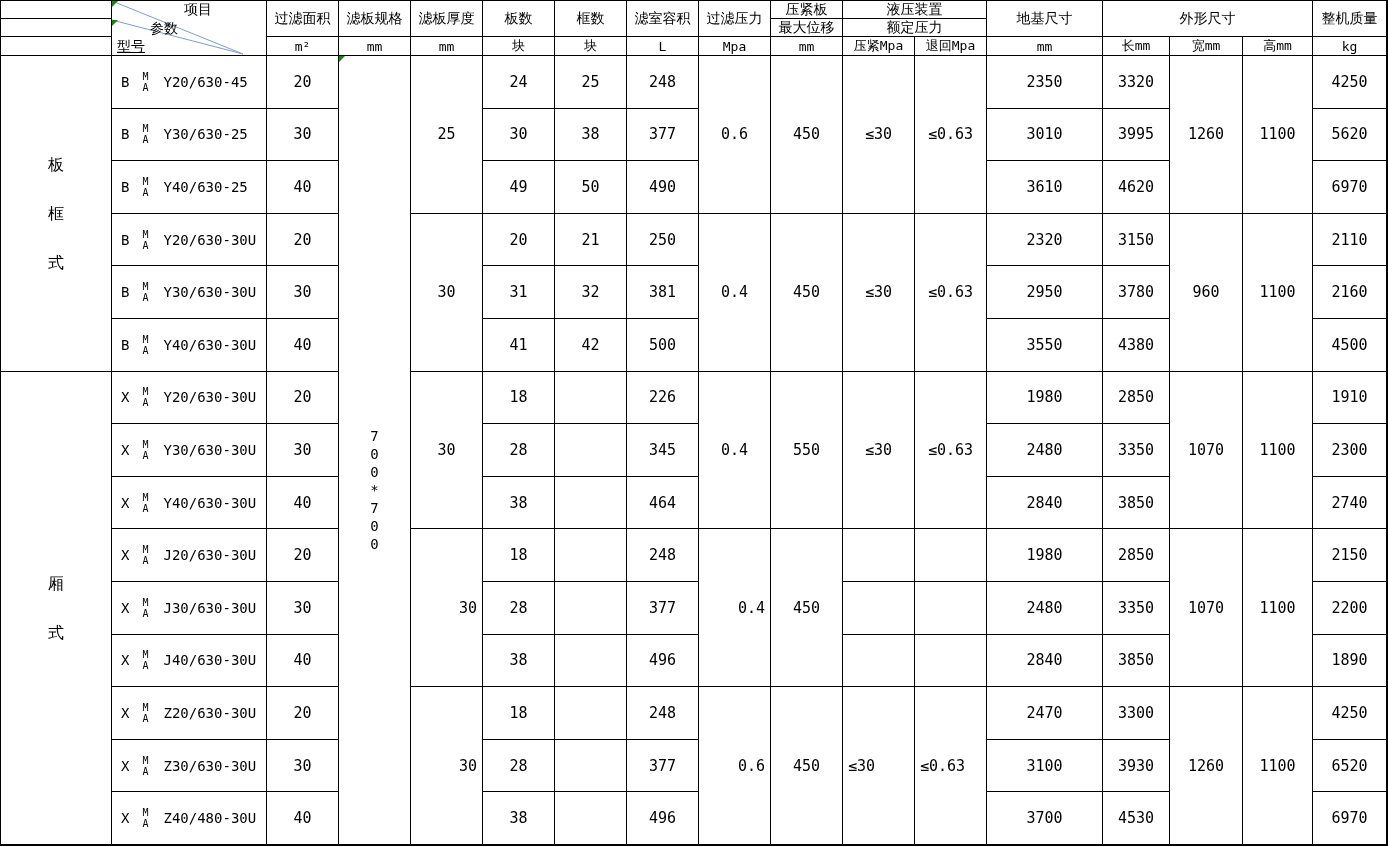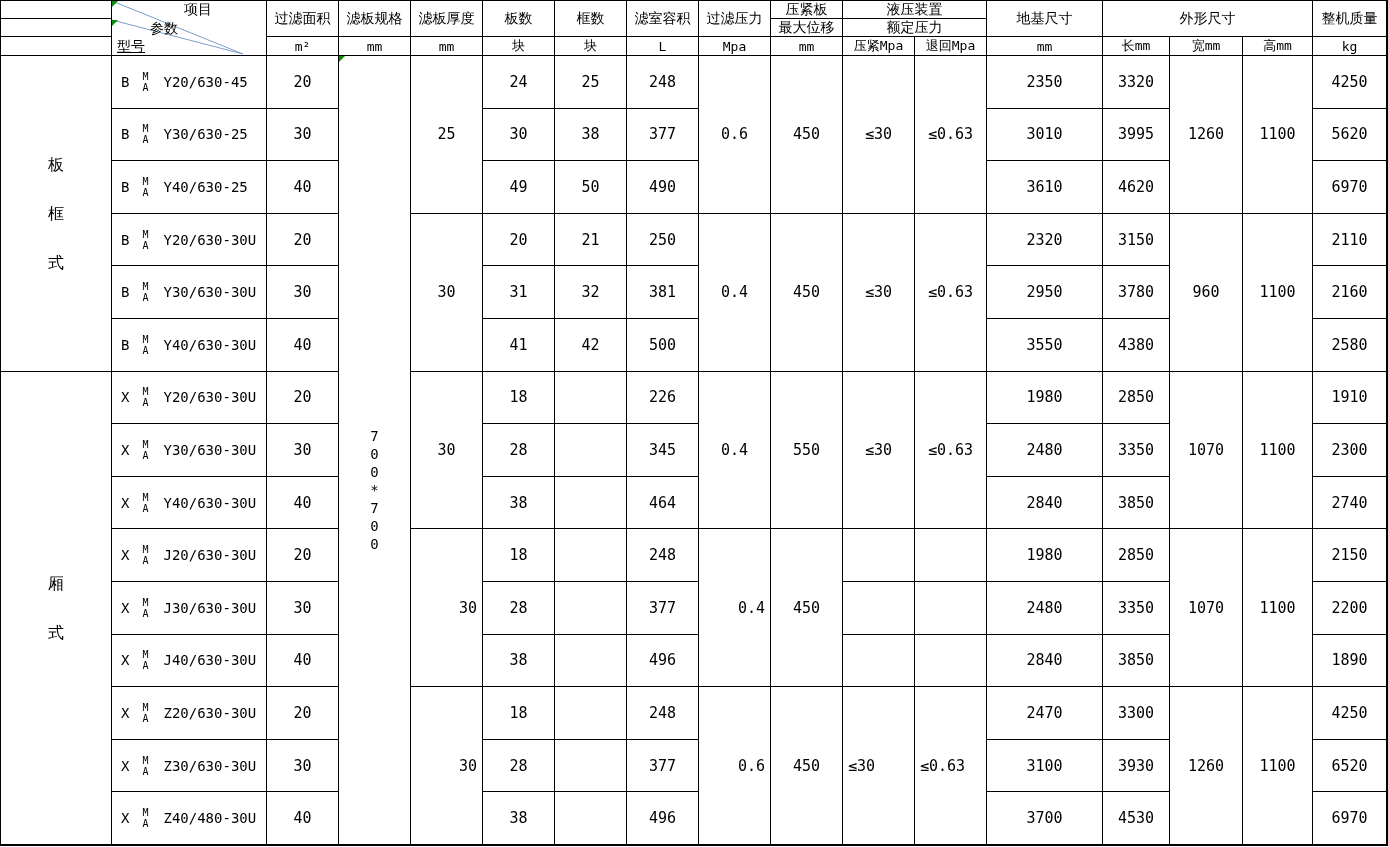--- a/index.html
+++ b/index.html
@@ -377,21 +377,21 @@
   <div class="c" style="grid-area:7/16/10/17">1100</div>
   <div class="c" style="grid-area:10/16/13/17">1100</div>
   <div class="c" style="grid-area:13/16/16/17">1100</div>
   <div class="c" style="grid-area:16/16/19/17">1100</div>
 
   <div class="c" style="grid-area:4/17/5/18">4250</div>
   <div class="c" style="grid-area:5/17/6/18">5620</div>
   <div class="c" style="grid-area:6/17/7/18">6970</div>
   <div class="c" style="grid-area:7/17/8/18">2110</div>
   <div class="c" style="grid-area:8/17/9/18">2160</div>
-  <div class="c" style="grid-area:9/17/10/18">2580</div>
+  <div class="c" style="grid-area:9/17/10/18">4500</div>
   <div class="c" style="grid-area:10/17/11/18">1910</div>
   <div class="c" style="grid-area:11/17/12/18">2300</div>
   <div class="c" style="grid-area:12/17/13/18">2740</div>
   <div class="c" style="grid-area:13/17/14/18">2150</div>
   <div class="c" style="grid-area:14/17/15/18">2200</div>
   <div class="c" style="grid-area:15/17/16/18">1890</div>
   <div class="c" style="grid-area:16/17/17/18">4250</div>
   <div class="c" style="grid-area:17/17/18/18">6520</div>
   <div class="c" style="grid-area:18/17/19/18">6970</div>
 

